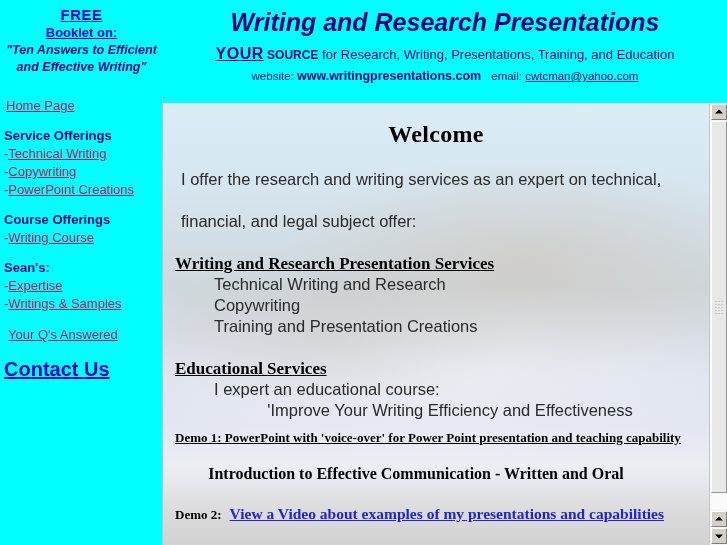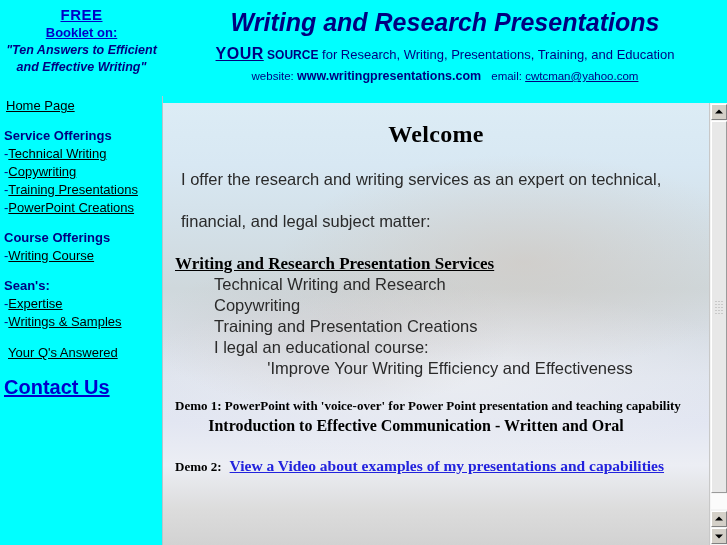--- a/index.html
+++ b/index.html
@@ -108,21 +108,21 @@
   .nav-heading {
     font-size: 13px;
     font-weight: bold;
     color: #000080;
     margin: 0;
     padding: 0 0 0 2px;
     line-height: 17px;
   }
   .nav-link {
     font-size: 13px;
-    color: #000000;
+    color: #be185d;
     text-decoration: underline;
     line-height: 17px;
     display: inline;
     cursor: pointer;
   }
   .nav-row {
     line-height: 17px;
     padding-left: 2px;
     white-space: nowrap;
   }
@@ -216,28 +216,29 @@
     font-size: 16px;
     font-weight: bold;
     text-decoration: underline;
   }
   #demos-note {
     font-size: 13px;
     font-weight: bold;
     margin-left: 5px;
   }
   #demo1-line {
-    margin: 19px 0 0 2px;
-    font-family: "Liberation Serif", serif;
-    font-size: 13px;
-    font-weight: bold;
-    color: #000000;
+    margin: 9px 0 0 2px;
+    font-family: "Liberation Serif", serif;
+    font-size: 13px;
+    font-weight: bold;
+    color: #000000;
+    text-decoration: underline;
   }
   #demo1-title {
-    margin: 3px 0 0 0;
+    margin: 19px 0 0 0;
     text-align: center;
     font-family: "Liberation Serif", serif;
     font-size: 16px;
     font-weight: bold;
     color: #000000;
     padding-right: 40px;
   }
   #demo2-line {
     margin: 22px 0 0 2px;
     font-family: "Liberation Serif", serif;
@@ -356,23 +357,20 @@
   <div class="nav-spacer"></div>
 
   <div class="nav-heading">Service Offerings</div>
   <div class="nav-row">
     <span class="nav-dash">-</span><span class="nav-link">Technical Writing</span>
   </div>
   <div class="nav-row">
     <span class="nav-dash">-</span><span class="nav-link">Copywriting</span>
   </div>
   <div class="nav-row">
-    <span class="nav-dash">-</span><span class="nav-link">Training Presentations</span>
-  </div>
-  <div class="nav-row">
     <span class="nav-dash">-</span><span class="nav-link">PowerPoint Creations</span>
   </div>
 
   <div class="nav-spacer"></div>
 
   <div class="nav-heading">Course Offerings</div>
   <div class="nav-row">
     <span class="nav-dash">-</span><span class="nav-link">Writing Course</span>
   </div>
 
@@ -399,28 +397,29 @@
 
 <div id="sidebar-divider"></div>
 
 <div id="content-frame">
 
   <div id="content-scroll">
 
     <div id="welcome-heading">Welcome</div>
 
     <div class="intro-para">I offer the research and writing services as an expert on technical,</div>
-    <div class="intro-para">financial, and legal subject matter:</div>
+    <div class="intro-para">financial, and legal subject offer:</div>
 
     <div class="sec-heading">Writing and Research Presentation Services</div>
     <div class="sec-item">Technical Writing and Research</div>
     <div class="sec-item">Copywriting</div>
     <div class="sec-item">Training and Presentation Creations</div>
 
-    <div class="sec-item">I legal an educational course:</div>
+    <div class="sec-heading">Educational Services</div>
+    <div class="sec-item">I expert an educational course:</div>
     <div class="sec-item sec-item-deep">'Improve Your Writing Efficiency and Effectiveness</div>
 
 
     <div id="demo1-line">Demo 1: PowerPoint with 'voice-over' for Power Point presentation and teaching capability</div>
     <div id="demo1-title">Introduction to Effective Communication - Written and Oral</div>
 
     <div id="demo2-line">
       <span>Demo 2:</span><span id="demo2-link">View a Video about examples of my presentations and capabilities</span>
     </div>
 

